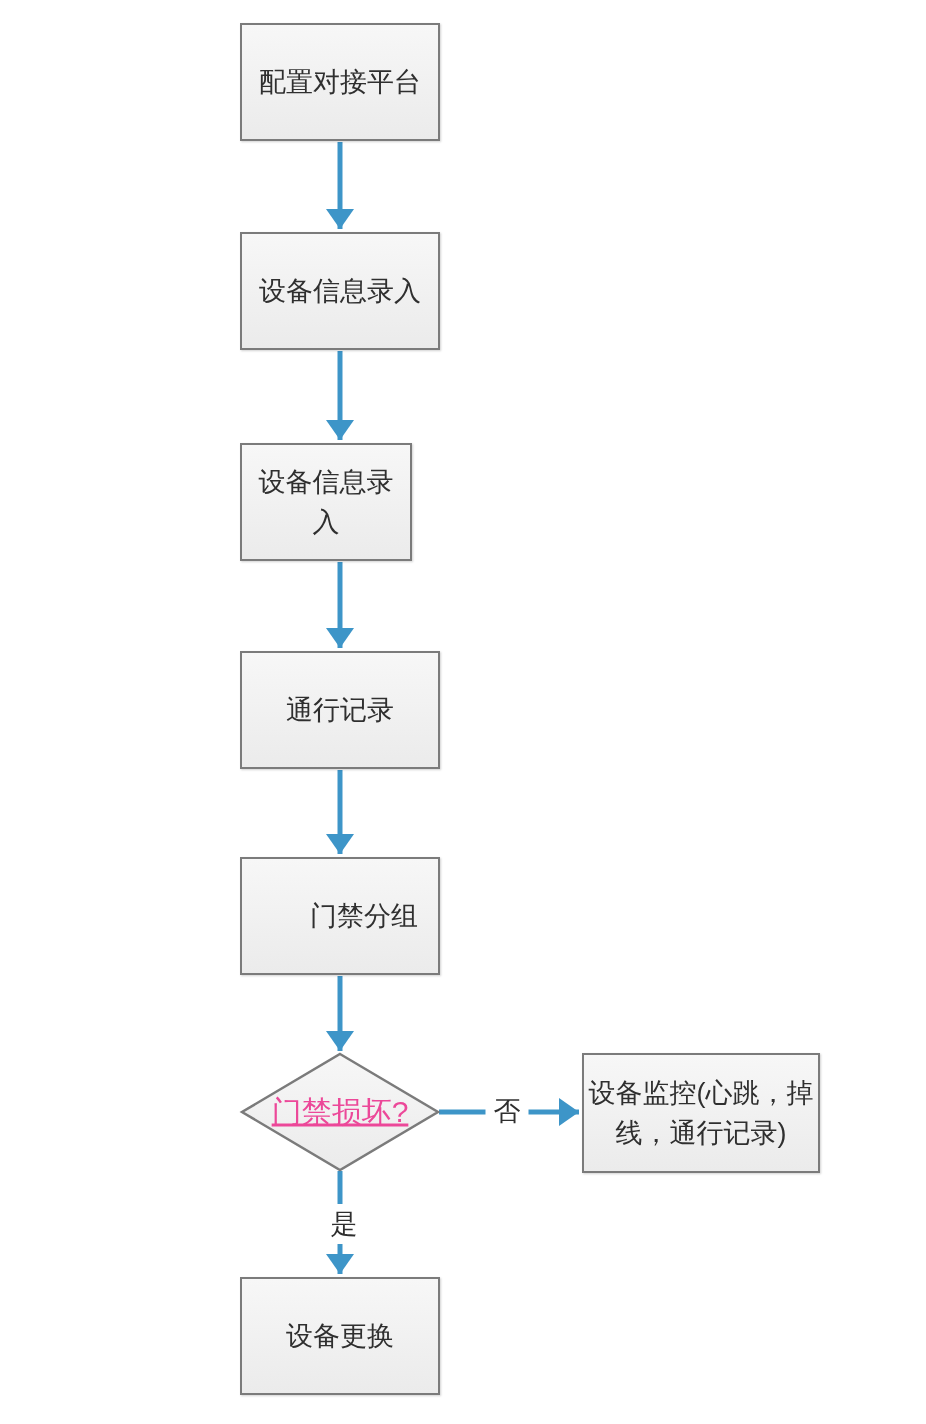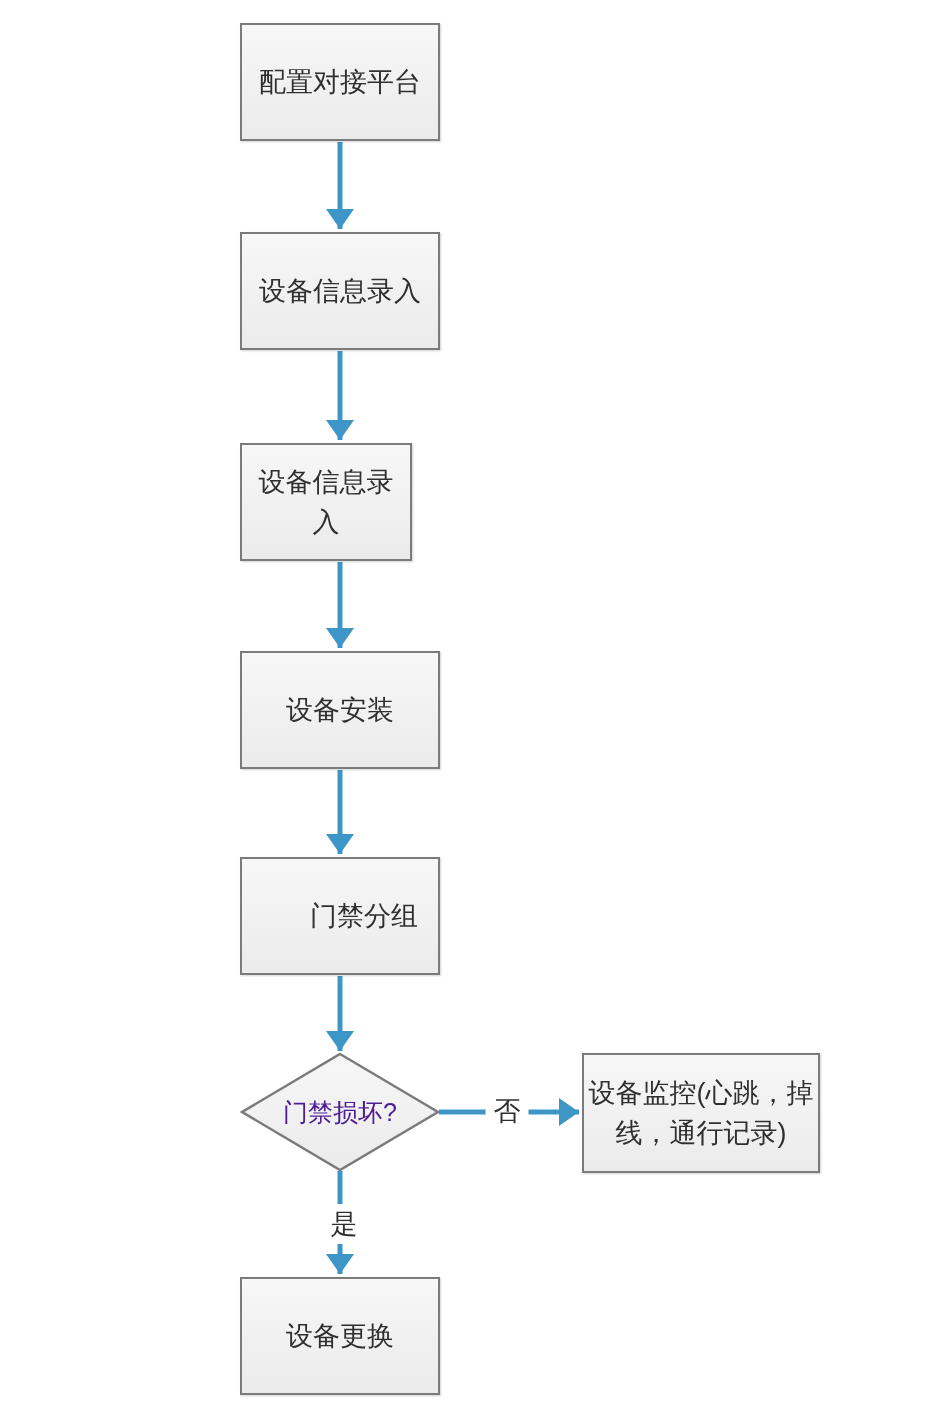--- a/index.html
+++ b/index.html
@@ -34,23 +34,24 @@
   }
   .node-label {
     color: #2f2f2f;
     font-size: 27px;
     line-height: 40px;
     padding: 0 4px;
   }
   .decision-label {
     position: absolute;
     transform: translate(-50%, -50%);
-    color: #4c1d95;
-    font-size: 25px;
+    color: #ec4899;
+    font-size: 30px;
     white-space: nowrap;
+    text-decoration: underline;
   }
   .edge-label {
     position: absolute;
     transform: translate(-50%, -50%);
     color: #2f2f2f;
     font-size: 27px;
     background: #ffffff;
     padding: 2px 8px;
     white-space: nowrap;
   }
@@ -88,21 +89,21 @@
 
   <div class="node" style="left:240px; top:232px; width:200px; height:118px;">
     <span class="node-label">设备信息录入</span>
   </div>
 
   <div class="node" style="left:240px; top:443px; width:172px; height:118px;">
     <span class="node-label">设备信息录入</span>
   </div>
 
   <div class="node" style="left:240px; top:651px; width:200px; height:118px;">
-    <span class="node-label">设备安装</span>
+    <span class="node-label">通行记录</span>
   </div>
 
   <div class="node" style="left:240px; top:857px; width:200px; height:118px;padding-left:48px;">
     <span class="node-label">门禁分组</span>
   </div>
 
   <div class="decision-label" style="left:340px; top:1112px;">门禁损坏?</div>
 
   <div class="node" style="left:582px; top:1053px; width:238px; height:120px;">
     <span class="node-label">设备监控(心跳，掉线，通行记录)</span>

